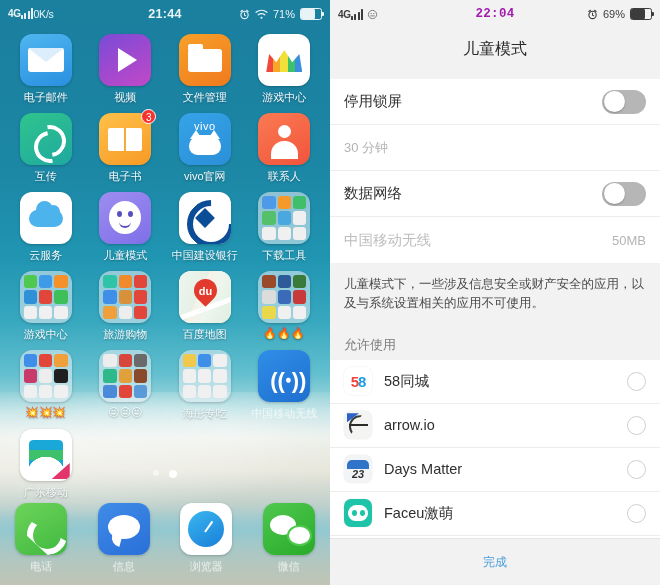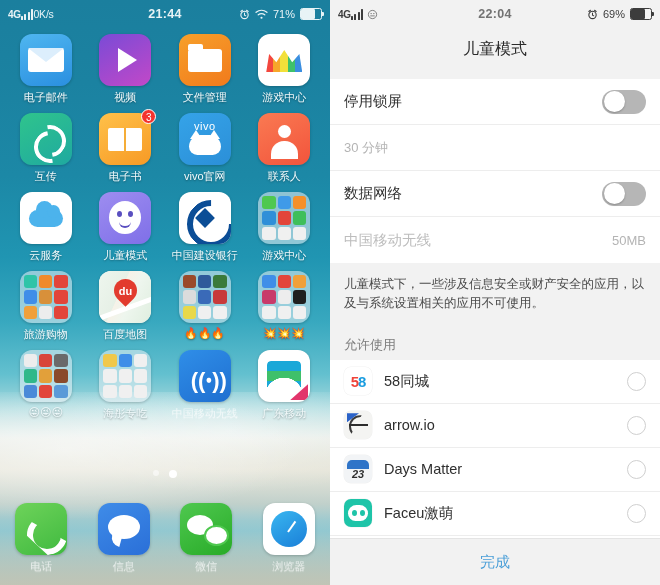--- a/index.html
+++ b/index.html
@@ -27,21 +27,21 @@
       radial-gradient(90% 50% at 70% 20%, rgba(255,255,255,.40) 0%, rgba(255,255,255,0) 65%),
       linear-gradient(to bottom, rgba(255,255,255,.0) 0%, rgba(255,255,255,.35) 22%,
         rgba(236,232,219,.85) 40%, rgba(206,210,200,.75) 58%,
         rgba(150,200,210,.55) 72%, rgba(190,195,180,.85) 100%);
     pointer-events:none;
   }
   .statusbar{
     position:relative;z-index:5;height:28px;display:flex;align-items:center;
     padding:0 8px;color:#e8f3f6;font-size:11px;box-sizing:border-box;
   }
-  .sb-left{display:flex;align-items:center;}
+  .sb-left{display:flex;}
   .sb-mid{position:absolute;left:0;right:0;text-align:center;font-size:12.5px;font-weight:600;letter-spacing:.3px;}
   .sb-right{margin-left:auto;display:flex;align-items:center;gap:5px;position:relative;z-index:2;}
   .bars{display:inline-flex;align-items:flex-end;gap:1.5px;height:11px;}
   .bars i{display:block;width:2px;background:currentColor;border-radius:.5px;}
   .bars i:nth-child(1){height:4px}.bars i:nth-child(2){height:6px}
   .bars i:nth-child(3){height:8px}.bars i:nth-child(4){height:11px}
   .netlabel{font-size:10px;font-weight:700;letter-spacing:-.2px}
   .kbs{font-size:10.5px;letter-spacing:-.2px}
   .batt{display:inline-block;width:20px;height:10px;border:1.2px solid currentColor;border-radius:2.5px;position:relative;}
   .batt:after{content:"";position:absolute;right:-3px;top:2.6px;width:1.6px;height:4px;background:currentColor;border-radius:0 1px 1px 0;}
@@ -156,21 +156,21 @@
   .ic-wechat{background:linear-gradient(150deg,#4fc84f,#28ab28);}
   .ic-wechat .b1{position:absolute;left:7px;top:12px;width:26px;height:20px;background:#fff;border-radius:50%;}
   .ic-wechat .b2{position:absolute;left:24px;top:22px;width:21px;height:17px;background:#fff;border-radius:50%;
     border:2px solid #4fc84f;}
 
   
   .settings{width:330px;height:585px;background:#f2f2f2;position:relative;
     display:flex;flex-direction:column;}
   .s-status{height:28px;display:flex;align-items:center;padding:0 8px;color:#3c3c3c;
     font-size:11px;position:relative;box-sizing:border-box;background:#f2f2f2;}
-  .s-status .sb-mid{color:#737373;font-weight:600;}
+  .s-status .sb-mid{color:#a21caf;font-weight:600;font-family:Liberation Mono, monospace;}
   .s-title{height:42px;display:flex;align-items:center;justify-content:center;
     font-size:16px;color:#2b2b2b;background:#f2f2f2;}
   .s-scroll{flex:1;overflow:hidden;background:#f2f2f2;}
   .card{background:#fff;margin-top:9px;}
   .row{height:46px;display:flex;align-items:center;padding:0 14px;box-sizing:border-box;
     border-bottom:1px solid #ededed;}
   .row:last-child{border-bottom:none;}
   .row .rlabel{font-size:14.5px;color:#2f2f2f;flex:1;}
   .row.disabled .rlabel{color:#bdbdbd;}
   .row .rvalue{font-size:13px;color:#b4b4b4;}
@@ -195,21 +195,21 @@
   .a-arrow .tp{position:absolute;left:3px;top:2px;width:12px;height:9px;background:#2a62c8;
     clip-path:polygon(0 0,100% 0,0 100%);}
   .a-days{background:#f2f4f6;}
   .a-days .tb{position:absolute;left:3px;top:5px;right:3px;height:9px;background:#2f74c8;border-radius:5px 5px 0 0;}
   .a-days .num{position:absolute;left:0;right:0;top:13px;text-align:center;font-size:11px;font-weight:700;color:#303030;}
   .a-faceu{background:#1ec4a8;}
   .a-faceu .pf{position:absolute;left:4px;top:6px;width:20px;height:16px;background:#fff;border-radius:10px 10px 9px 9px;}
   .a-faceu .pe1,.a-faceu .pe2{position:absolute;top:11px;width:5px;height:6px;background:#1ec4a8;border-radius:50%;}
   .a-faceu .pe1{left:8px}.a-faceu .pe2{left:16px}
   .done{height:46px;display:flex;align-items:center;justify-content:center;background:#f2f2f2;
-    font-size:15px;color:#4a9fd8;border-top:1px solid #e4e4e4;}
+    font-size:12px;color:#4a9fd8;border-top:1px solid #e4e4e4;}
 </style>
 </head>
 <body>
 
 <div class="screens">
 
   <div class="home">
     <div class="sandwave"></div>
 
     <div class="statusbar">
@@ -345,20 +345,36 @@
       <div class="cell">
         <div class="iwrap">
             <div class="icon ic-ccb">
               <span class="c"></span>
               <span class="d"></span>
             </div>
           </div>
         <div class="lbl">中国建设银行</div>
         </div>
 
+      <div class="cell">
+        <div class="iwrap">
+            <div class="icon folder">
+          <span style="background:#4e9ae8"></span>
+              <span style="background:#f59a2a"></span>
+              <span style="background:#3fbf6a"></span>
+          <span style="background:#54c06a"></span>
+              <span style="background:#4aa8de"></span>
+              <span style="background:#f0f0f0"></span>
+          <span style="background:#f0f0f0"></span>
+              <span style="background:#f0f0f0"></span>
+              <span style="background:#f0f0f0"></span>
+        </div>
+          </div>
+        <div class="lbl">下载工具</div>
+        </div>
 
       <div class="cell">
         <div class="iwrap">
             <div class="icon folder">
           <span style="background:#4fc84f"></span>
               <span style="background:#3f9ae8"></span>
               <span style="background:#f5902a"></span>
           <span style="background:#2f8fd8"></span>
               <span style="background:#e2453a"></span>
               <span style="background:#3fbf5a"></span>
@@ -501,32 +517,32 @@
           </div>
         <div class="lbl faint">电话</div>
         </div>
       <div class="cell">
         <div class="icon ic-msg">
             <span class="bub"></span>
           </div>
         <div class="lbl faint">信息</div>
         </div>
       <div class="cell">
+        <div class="icon ic-brow">
+            <span class="cir"></span>
+            <span class="nd"></span>
+          </div>
+        <div class="lbl faint">浏览器</div>
+        </div>
+      <div class="cell">
         <div class="icon ic-wechat">
             <span class="b1"></span>
             <span class="b2"></span>
           </div>
         <div class="lbl faint">微信</div>
-        </div>
-      <div class="cell">
-        <div class="icon ic-brow">
-            <span class="cir"></span>
-            <span class="nd"></span>
-          </div>
-        <div class="lbl faint">浏览器</div>
         </div>
     </div>
   </div>
 
   <div class="settings">
 
     <div class="s-status">
       <div class="sb-left">
         <span class="netlabel">4G</span>
         <span class="bars">

